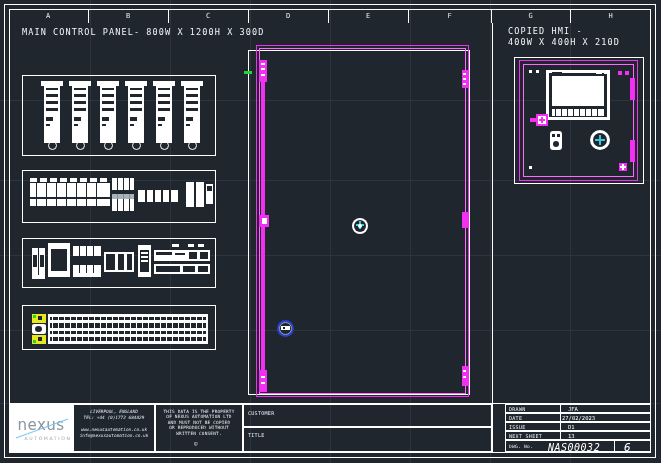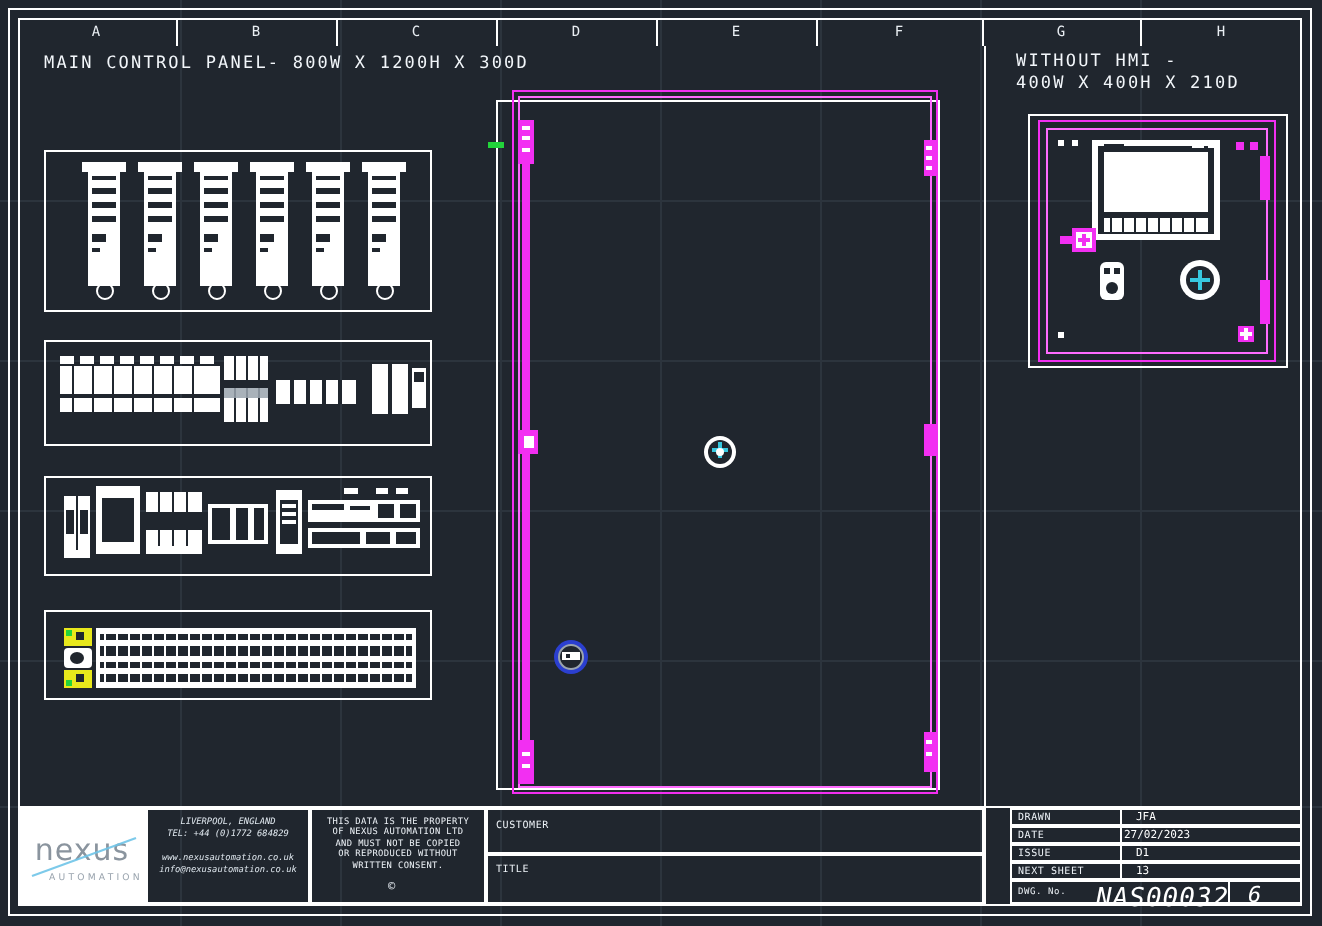--- a/index.html
+++ b/index.html
@@ -51,21 +51,21 @@
   .tbl{position:absolute;font-size:5px;letter-spacing:.3px;color:#eef3f8;
        white-space:nowrap;}
   .tbv{position:absolute;font-size:5.5px;color:#ffffff;white-space:nowrap;}
   .tb-note{position:absolute;font-size:4.4px;line-height:5.4px;color:#eef3f8;
        text-align:center;white-space:pre-line;letter-spacing:.2px;}
   .tb-addr{position:absolute;font-size:4.4px;line-height:6px;color:#dfe7ee;
        text-align:center;white-space:pre-line;font-style:italic;}
   .script{font-family:"DejaVu Sans",sans-serif;font-style:italic;}
   .logo-wrap{position:absolute;background:#ffffff;display:flex;
        align-items:center;justify-content:center;overflow:hidden;}
-  .dwgno{position:absolute;font-size:13px;color:#fff;font-style:italic;
+  .dwgno{position:absolute;font-size:10px;color:#fff;font-style:italic;
        letter-spacing:.5px;}
 </style>
 </head>
 <body>
 
 <div id="sheet">
 
   <div class="grid-line" style="left:0;top:100px;width:661px;height:1px;"></div>
   <div class="grid-line" style="left:0;top:180px;width:661px;height:1px;"></div>
   <div class="grid-line" style="left:0;top:255px;width:661px;height:1px;"></div>
@@ -344,21 +344,21 @@
     <div class="circ" style="left:358px;top:224px;width:4px;height:4px;background:#ffffff;"></div>
   </div>
 
   <div>
     <div class="circ" style="left:277px;top:320px;width:17px;height:17px;background:#2b3fd0;"></div>
     <div class="circ" style="left:279px;top:322px;width:13px;height:13px;background:#20262e;border:1px solid #9aa4ae;box-sizing:border-box;"></div>
     <div class="dev" style="left:281px;top:326px;width:9px;height:4px;"></div>
     <div class="devb" style="left:283px;top:327px;width:2px;height:2px;"></div>
   </div>
 
-  <div class="title-txt" style="left:508px;top:26px;">WITHOUT HMI -</div>
+  <div class="title-txt" style="left:508px;top:26px;">COPIED HMI -</div>
   <div class="title-txt" style="left:508px;top:37px;">400W X 400H X 210D</div>
 
   <div>
     <div class="boxw" style="left:514px;top:57px;width:130px;height:127px;"></div>
     <div class="mgline" style="left:519px;top:60px;width:119px;height:121px;"></div>
     <div class="mgline2" style="left:523px;top:64px;width:111px;height:113px;"></div>
     <div class="mg" style="left:630px;top:78px;width:5px;height:22px;"></div>
     <div class="mg" style="left:630px;top:140px;width:5px;height:22px;"></div>
   </div>
 

